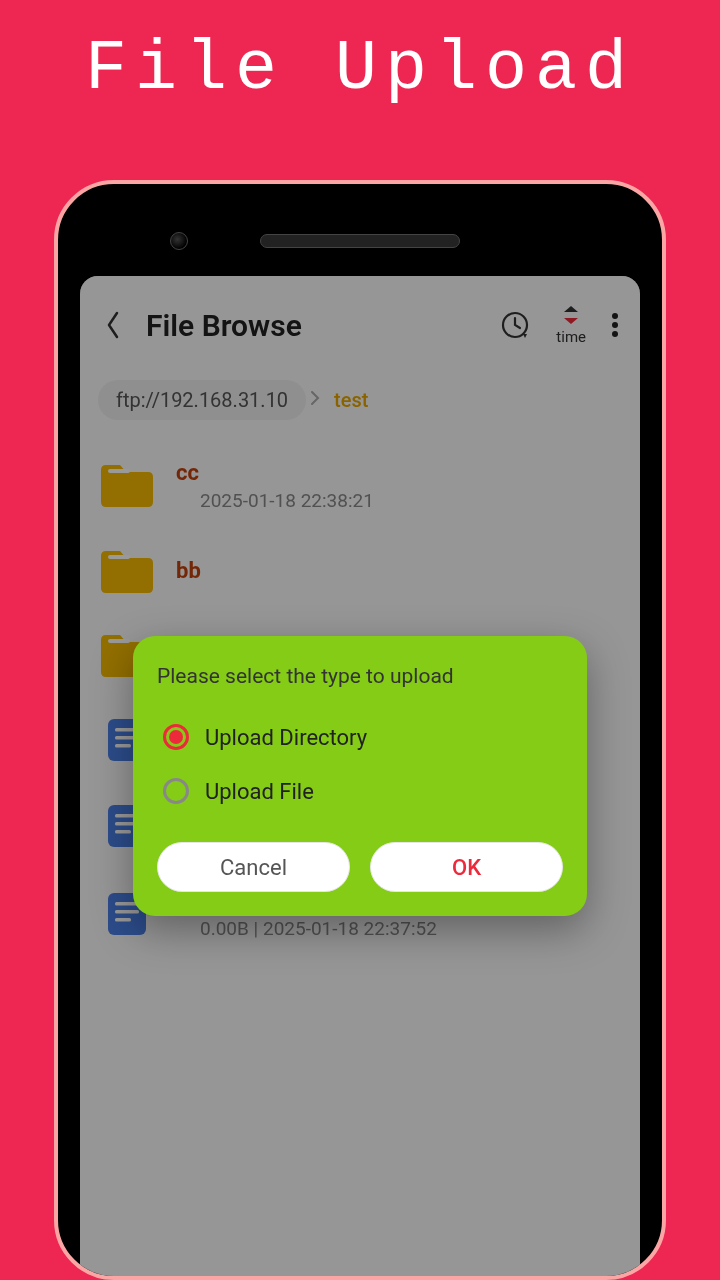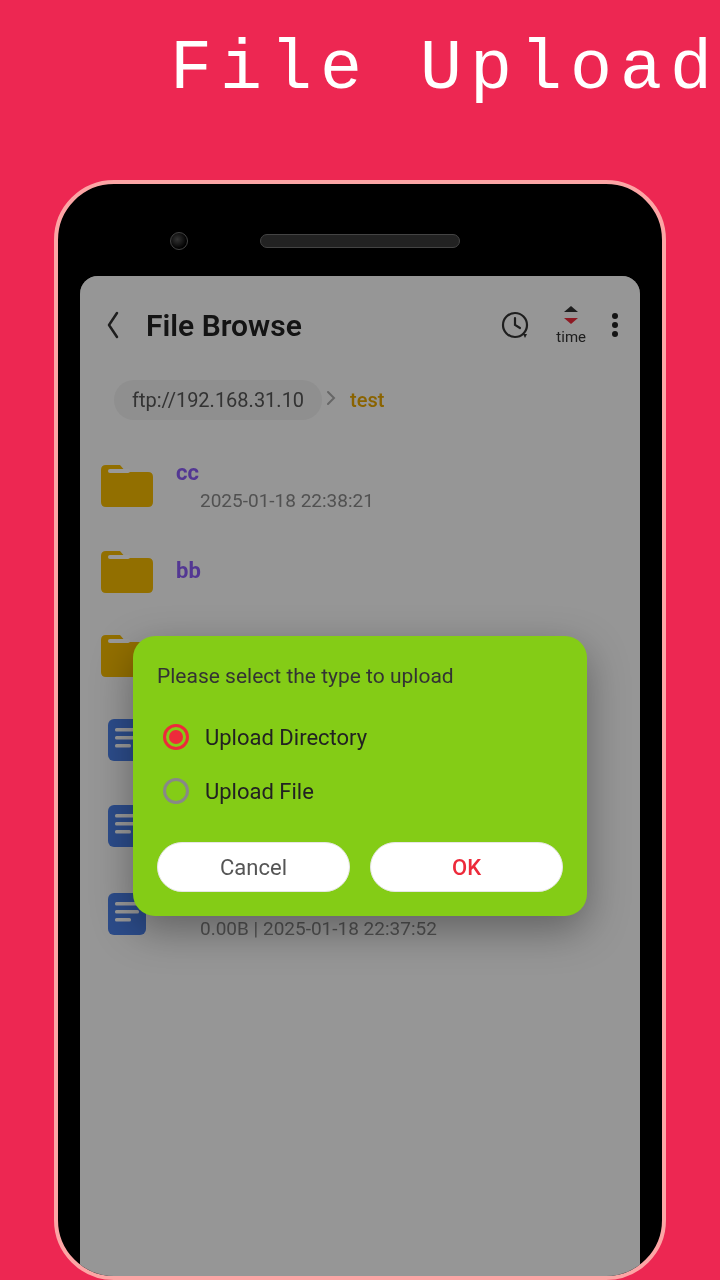--- a/index.html
+++ b/index.html
@@ -5,21 +5,21 @@
   * { box-sizing: border-box; margin: 0; padding: 0; }
   body {
     width: 720px;
     height: 1280px;
     background: #ed2752;
     font-family: -apple-system, BlinkMacSystemFont, "Segoe UI", Roboto, sans-serif;
     overflow: hidden;
     position: relative;
   }
   .promo-title {
-    text-align: right;
+    text-align: center;
     color: #fff;
     font-size: 70px;
     font-family: "Courier New", monospace;
     letter-spacing: 8px;
     padding-top: 30px;
     font-weight: 400;
   }
   .phone-frame {
     position: absolute;
     left: 54px;
@@ -86,42 +86,41 @@
   }
   .icon-btn { display: flex; flex-direction: column; align-items: center; text-align: center; }
   .icon-btn svg { display: block; }
   .sort-label { font-size: 15px; color: #333; margin-top: 2px; }
 
   .breadcrumb {
     display: flex;
     align-items: center;
     gap: 4px;
     padding: 24px 18px 14px 18px;
-    margin-left: 16px;
   }
   .crumb-pill {
     background: #eee;
     border-radius: 20px;
     padding: 8px 18px;
     font-size: 20px;
     color: #555;
   }
   .crumb-sep svg { width: 10px; height: 16px; }
   .crumb-active { color: #e6a600; font-size: 20px; font-weight: 500; padding: 8px 10px; }
 
   .file-list { padding: 8px 18px 0 18px; }
   .file-row {
     display: flex;
     align-items: center;
     gap: 20px;
     padding: 18px 0;
   }
   .file-icon { width: 58px; height: 48px; flex-shrink: 0; }
   .file-meta { flex: 1; min-width: 0; }
-  .file-name { font-size: 22px; font-weight: 700; color: #8b5cf6; }
+  .file-name { font-size: 22px; font-weight: 700; color: #c2410c; }
   .file-sub { font-size: 19px; color: #888; margin-top: 4px; margin-left: 24px; }
 
   .dim-overlay {
     position: absolute;
     inset: 0;
     background: rgba(0,0,0,0.40);
   }
 
   .dialog {
     position: absolute;

